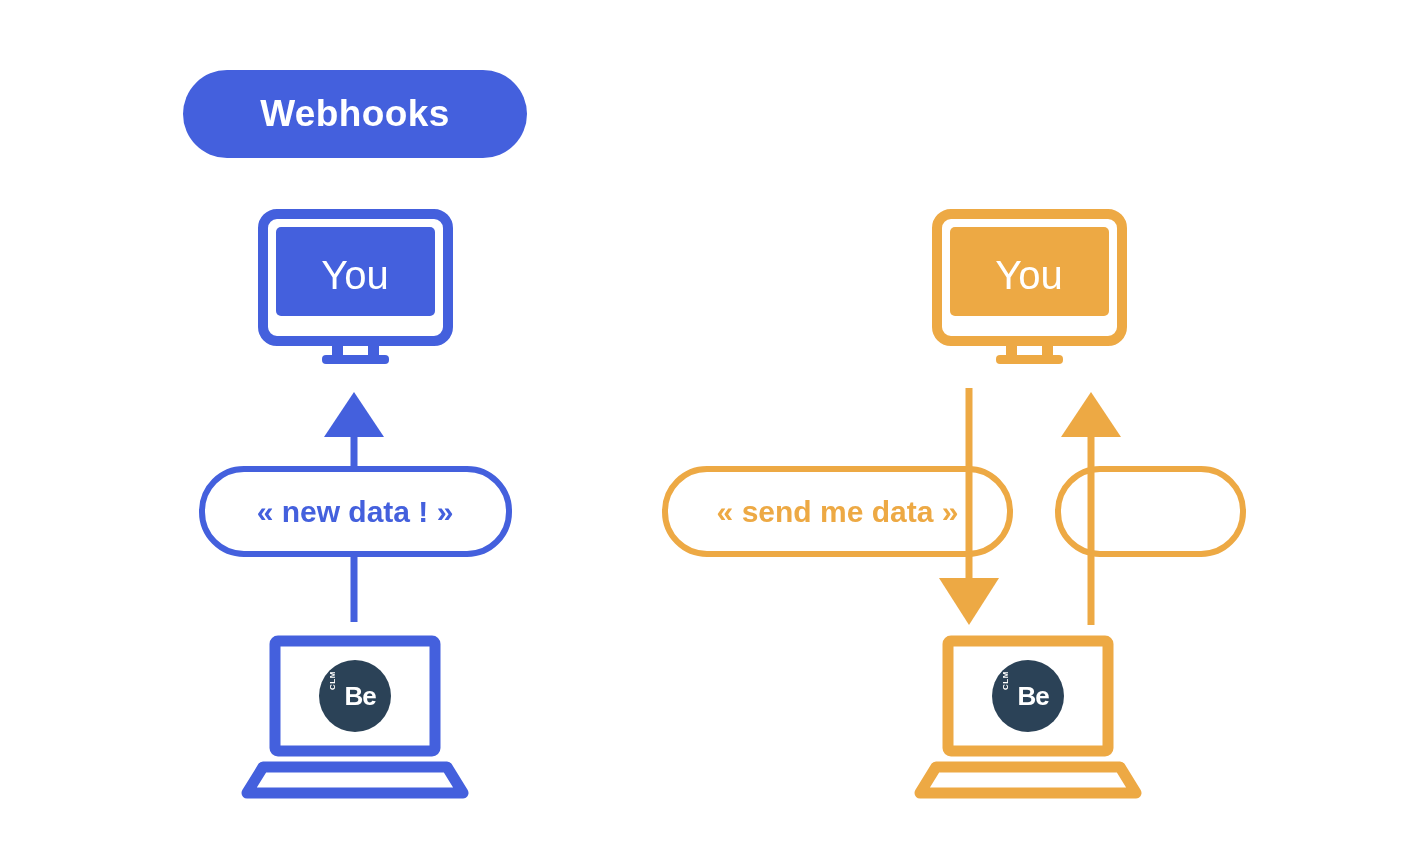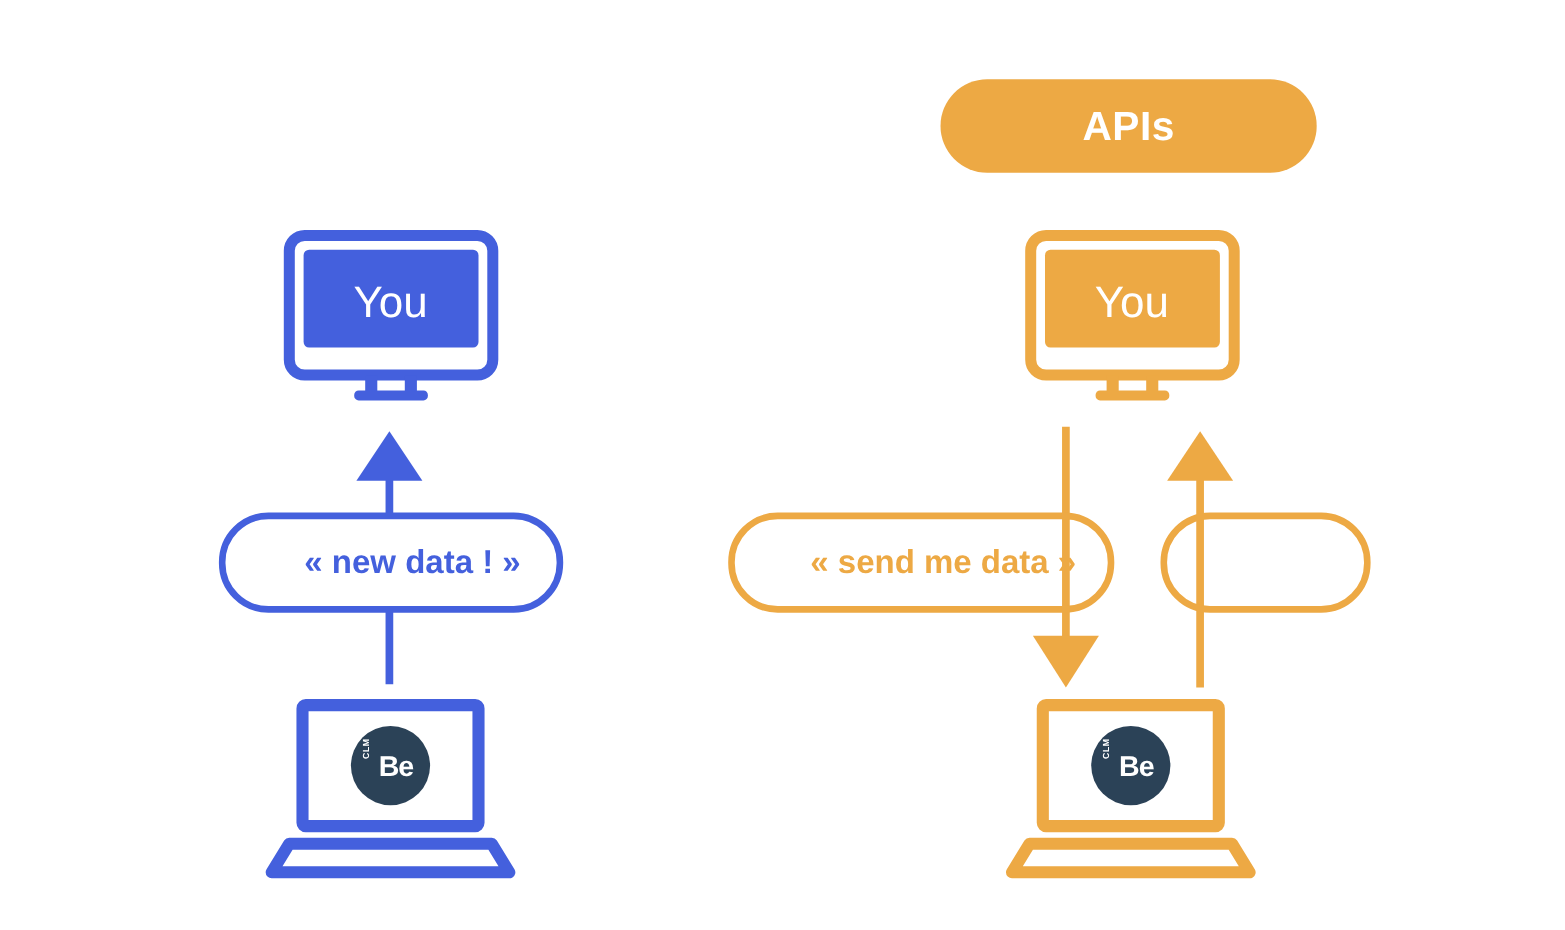--- a/index.html
+++ b/index.html
@@ -68,21 +68,20 @@
     font-weight: 400;
     text-align: center;
     width: 200px;
   }
   .bubble-label {
     position: absolute;
     font-size: 30px;
     font-weight: bold;
     text-align: center;
     white-space: nowrap;
-    margin-left: 20px;
   }
   .blue-text   { color: #4460dd; }
   .orange-text { color: #eda944; }
   .logo-wrap {
     position: absolute;
     width: 72px;
     height: 72px;
   }
   .logo-circle {
     position: absolute;
@@ -115,24 +114,24 @@
     letter-spacing: 0.5px;
     transform: rotate(-90deg);
     transform-origin: left top;
   }
 </style>
 </head>
 <body>
 
 <div id="canvas">
 
+  <div class="badge" id="badge-webhooks">
+    <span>Webhooks</span>
+  </div>
 
-  <div class="badge" id="badge-apis">
-    <span>APIs</span>
-  </div>
 
   <div class="col" id="col-left">
     <svg class="layer" viewBox="0 0 620 845">
 
       <line x1="309" y1="420" x2="309" y2="622" stroke="#4460dd" stroke-width="7"></line>
 
       <polygon points="309,392 339,437 279,437" fill="#4460dd"></polygon>
 
       <rect x="218" y="214" width="185" height="127" rx="14" ry="14" fill="none" stroke="#4460dd" stroke-width="10"></rect>
       <rect x="231" y="227" width="159" height="89" rx="5" ry="5" fill="#4460dd"></rect>

